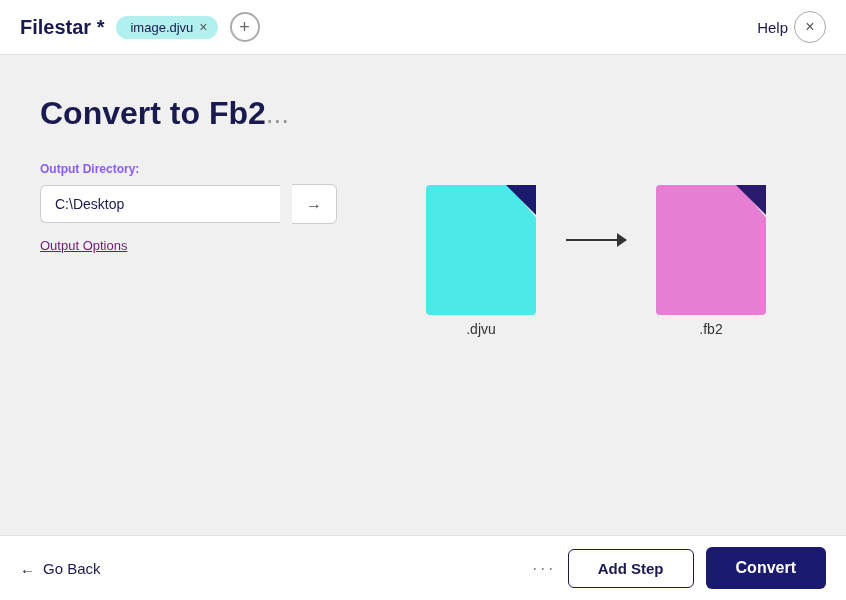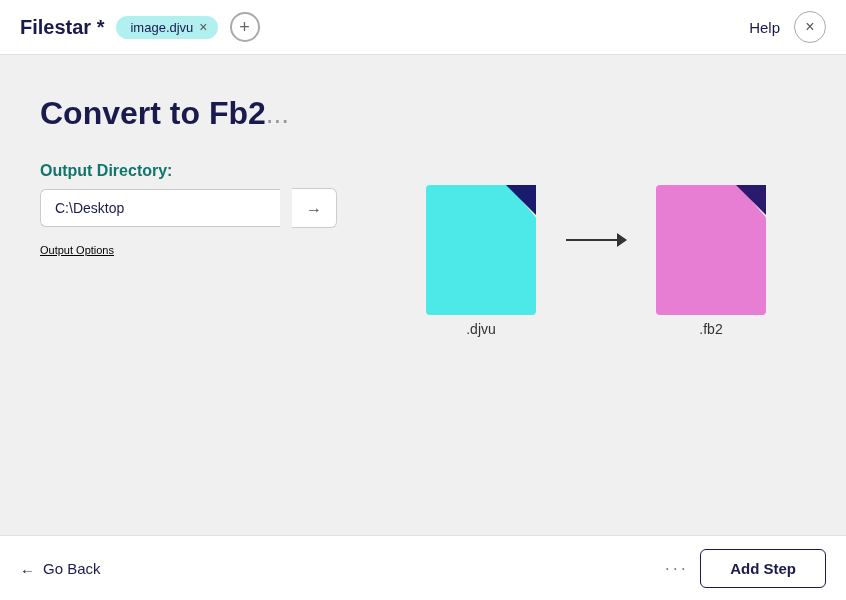--- a/index.html
+++ b/index.html
@@ -59,21 +59,21 @@
       display: flex;
       align-items: center;
       justify-content: center;
       cursor: pointer;
       font-size: 18px;
       color: #666;
     }
     .header-right {
       display: flex;
       align-items: center;
-      gap: 14px;
+      gap: 6px;
     }
     .help-link {
       font-size: 15px;
       color: #1a1a4e;
       cursor: pointer;
       text-decoration: none;
     }
     .close-btn {
       width: 32px;
       height: 32px;
@@ -104,23 +104,23 @@
       display: flex;
       align-items: center;
     }
     .page-title-dots {
       color: #999;
       font-size: 28px;
       font-weight: 400;
     }
 
     .output-dir-label {
-      font-size: 16px;
+      font-size: 12px;
       font-weight: 600;
-      color: #0f766e;
+      color: #8b5cf6;
       margin-bottom: 8px;
     }
 
     .output-dir-row {
       display: flex;
       align-items: center;
       gap: 12px;
       margin-bottom: 12px;
     }
     .output-dir-input {
@@ -141,22 +141,22 @@
       background: #fff;
       padding: 10px 14px;
       cursor: pointer;
       font-size: 16px;
       color: #555;
       display: flex;
       align-items: center;
     }
 
     .output-options-link {
-      font-size: 11px;
-      color: #000000;
+      font-size: 13px;
+      color: #701a75;
       text-decoration: underline;
       cursor: pointer;
       display: inline-block;
     }
 
     
     .conversion-visual {
       position: absolute;
       right: 80px;
       top: 130px;
@@ -374,14 +374,15 @@
 </div>
 
 <div class="footer">
   <button class="go-back-btn">
     <span>←</span>
     <span>Go Back</span>
   </button>
   <div class="footer-right">
     <button class="more-options-btn">···</button>
     <button class="add-step-btn">Add Step</button>
+    <button class="convert-btn">Convert</button>
   </div>
 </div>
 
 </body></html>

